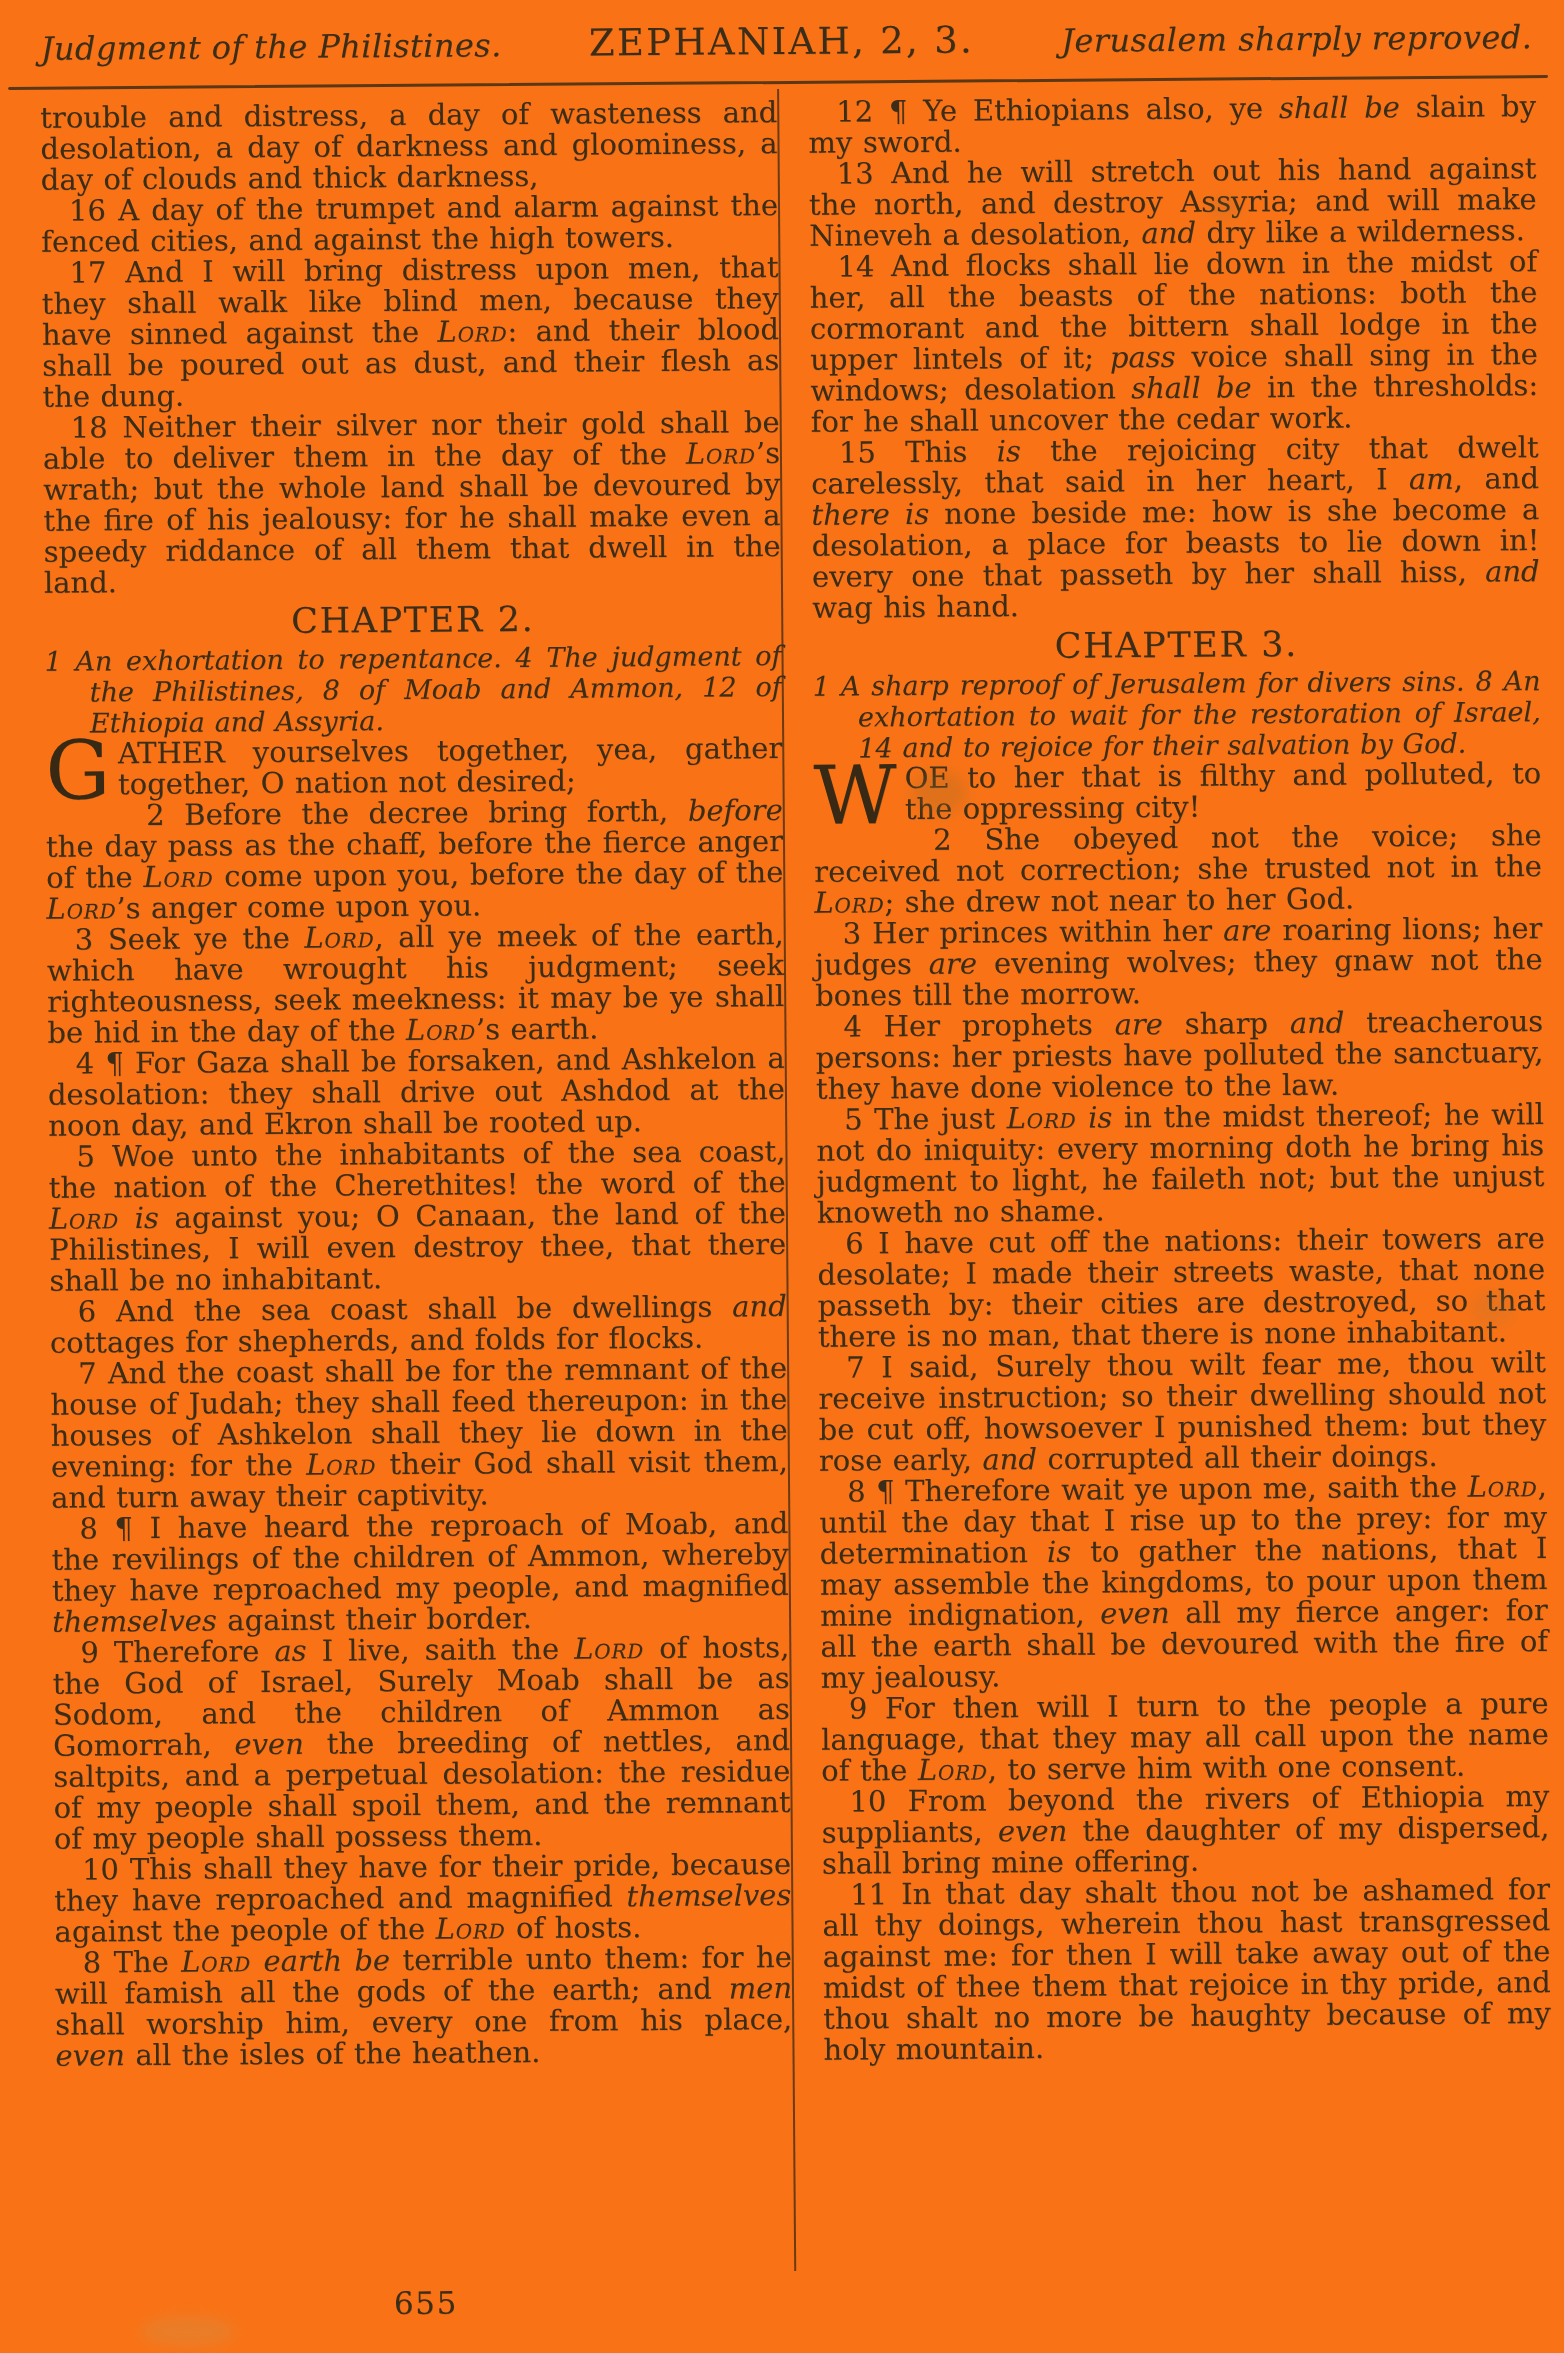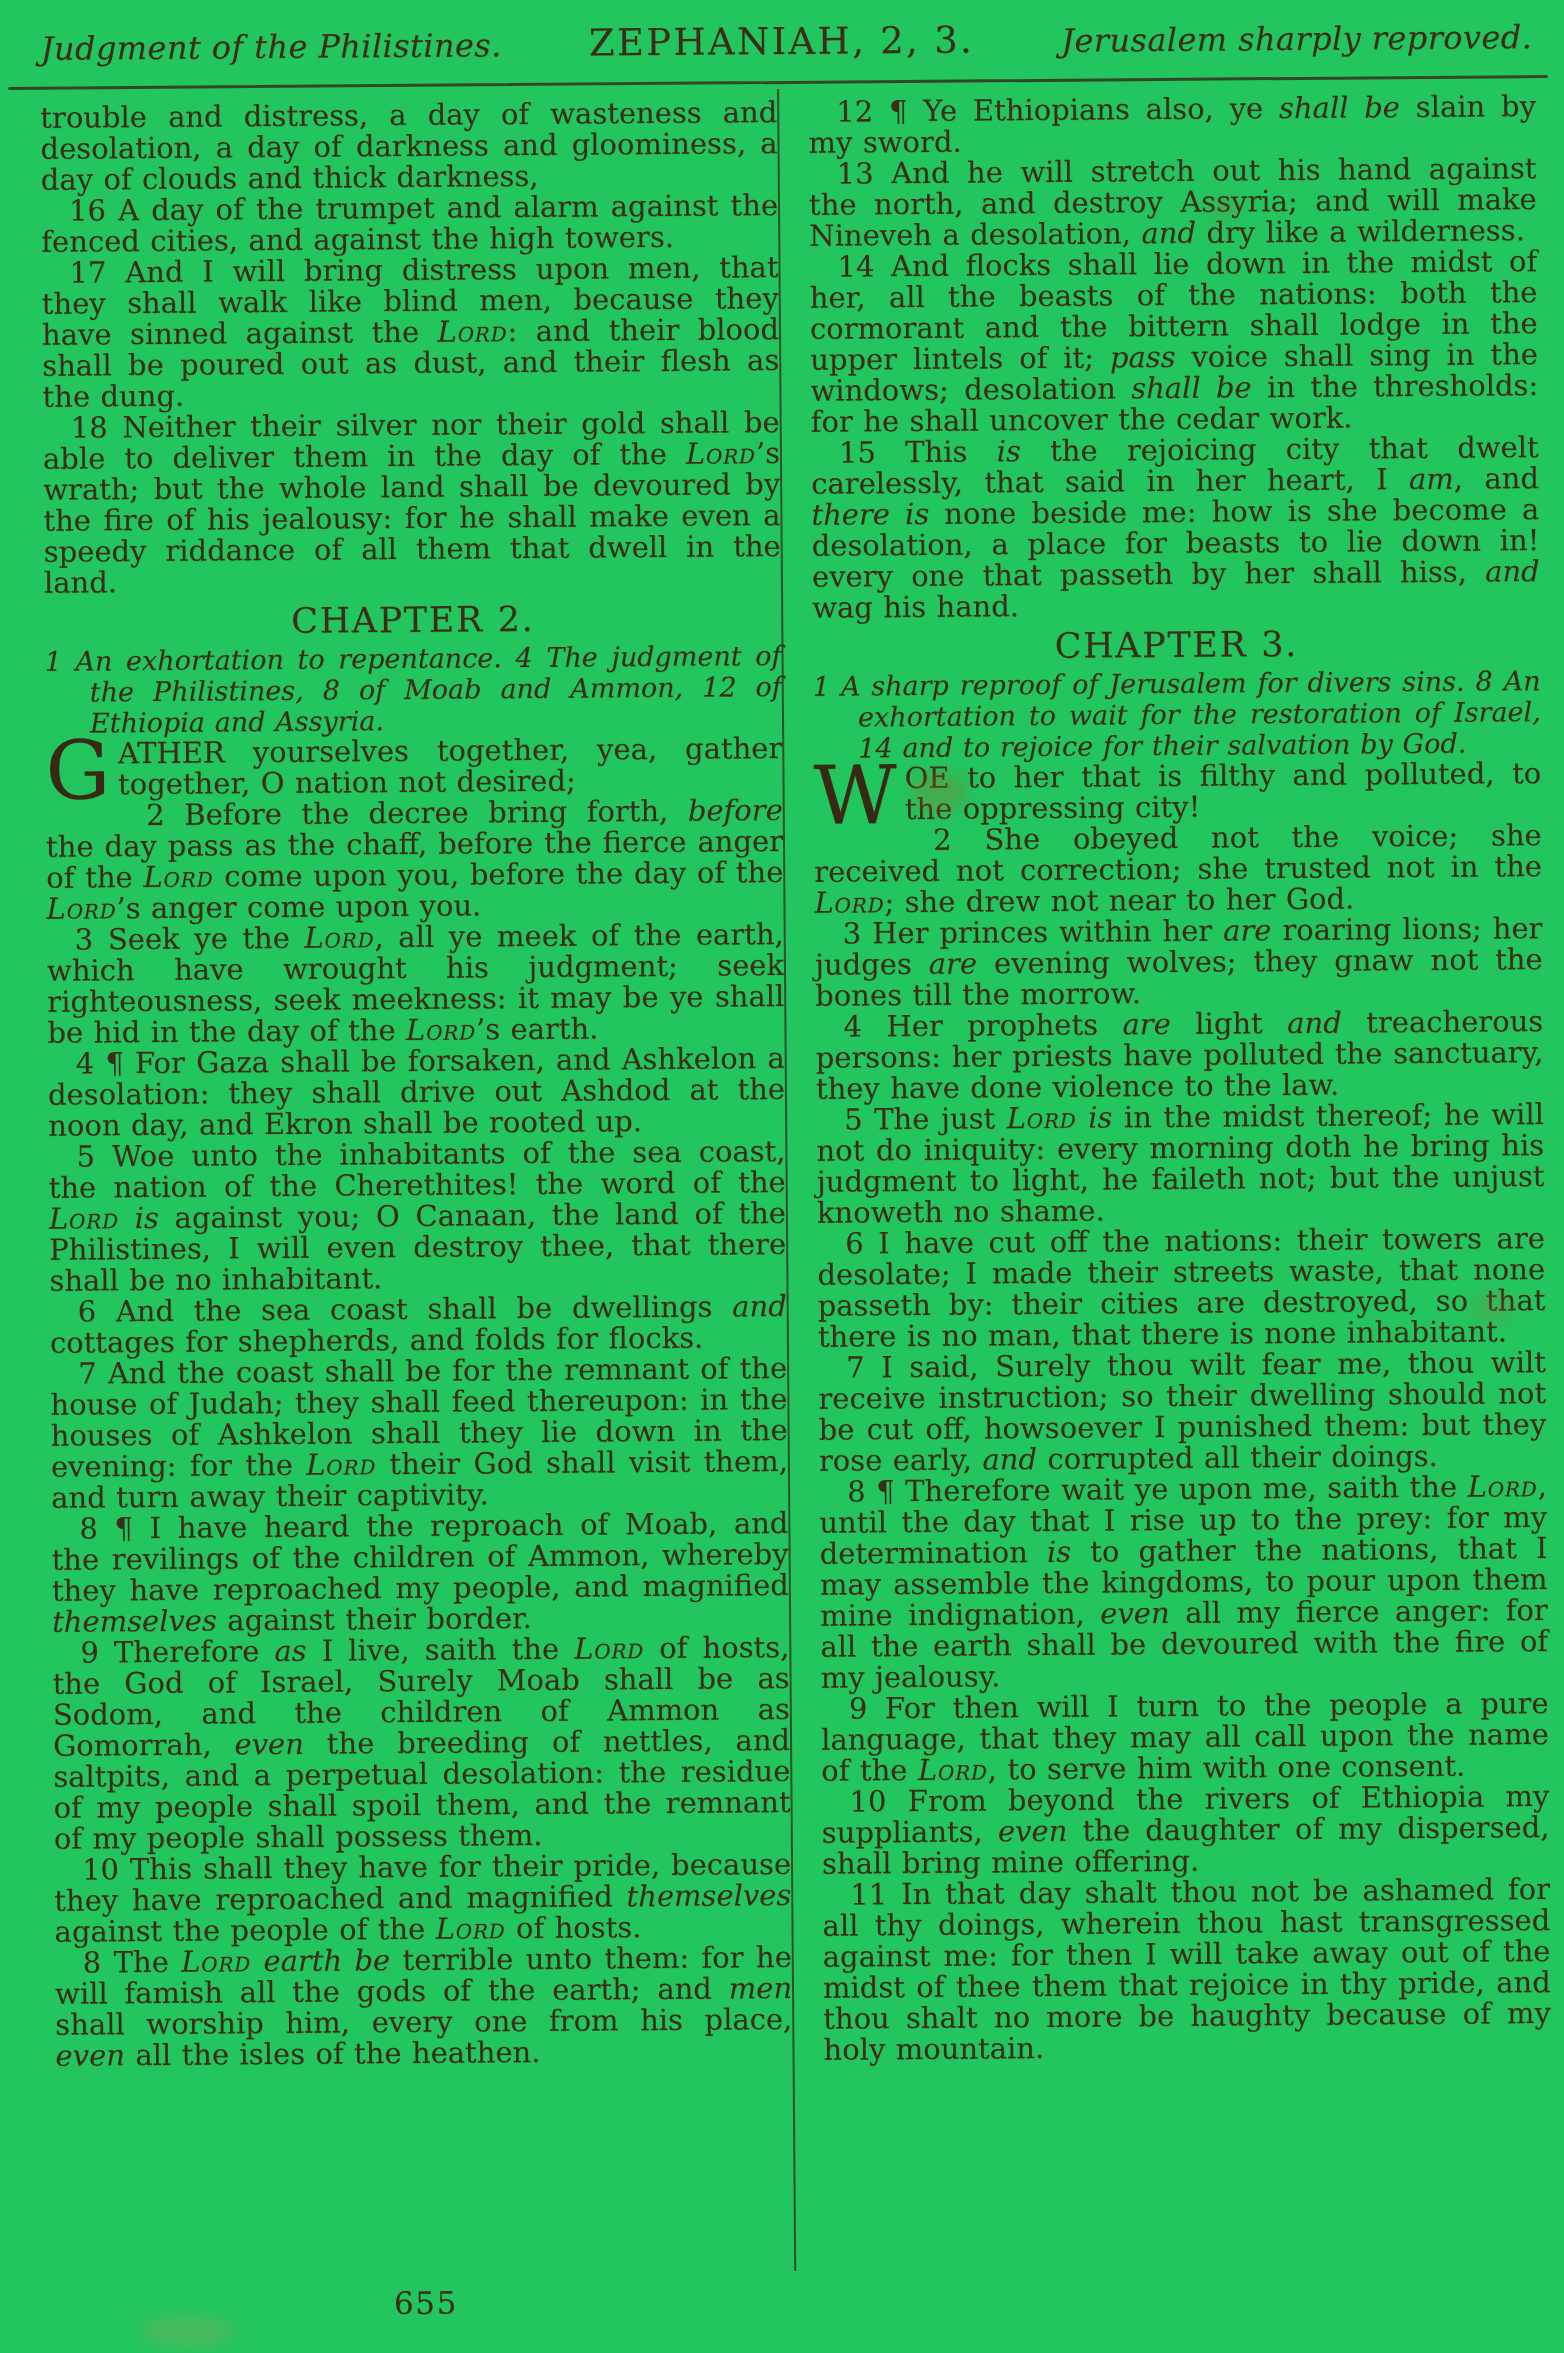--- a/index.html
+++ b/index.html
@@ -1,19 +1,19 @@
 <!DOCTYPE html>
 <html style="font-size:12.5px"><head>
 <meta charset="utf-8">
 <style>
   html,body{margin:0;padding:0;}
   body{width:1565px;height:2354px;overflow:hidden;
        font-family:"DejaVu Serif","Liberation Serif",serif;}
   .page{position:relative;width:1565px;height:2354px;overflow:hidden;
-        background-color:#22c55e;
+        background-color:#f97316;
         background-image:
           radial-gradient(1095px 704px at 68% 18%, rgba(245,232,196,.8), rgba(245,232,196,0) 70%),
           radial-gradient(939px 1095px at 18% 72%, rgba(219,200,152,.55), rgba(219,200,152,0) 75%),
           linear-gradient(90deg, #c2a26c 0px, #d9c290 11px, #e5d4a8 34px, #ead install 0),
           linear-gradient(90deg, rgba(146,110,58,.5) 0px, rgba(190,160,105,.35) 9.4px, rgba(231,215,173,0) 43px),
           linear-gradient(270deg, rgba(160,125,70,.28) 0px, rgba(160,125,70,0) 23.5px),
           linear-gradient(0deg, rgba(150,115,60,.22) 0px, rgba(150,115,60,0) 55px),
           linear-gradient(180deg, rgba(170,135,80,.18) 0px, rgba(170,135,80,0) 39px);
         color:#3c2d19;}
   .tilt{position:absolute;inset:0;transform:rotate(-0.45deg);transform-origin:50% 52%;}
@@ -90,21 +90,21 @@
       <div class="col col-right" id="col-right">
           <p class="verse"><span>12 ¶ Ye Ethiopians also, ye </span><span class="it">shall be</span><span> slain by my sword.</span></p>
           <p class="verse"><span>13 And he will stretch out his hand against the north, and destroy Assyria; and will make Nineveh a desolation, </span><span class="it">and</span><span> dry like a wilderness.</span></p>
           <p class="verse"><span>14 And flocks shall lie down in the midst of her, all the beasts of the nations: both the cormorant and the bittern shall lodge in the upper lintels of it; </span><span class="it">pass</span><span> voice shall sing in the windows; desolation </span><span class="it">shall be</span><span> in the thresholds: for he shall uncover the cedar work.</span></p>
           <p class="verse"><span>15 This </span><span class="it">is</span><span> the rejoicing city that dwelt carelessly, that said in her heart, I </span><span class="it">am</span><span>, and </span><span class="it">there is</span><span> none beside me: how is she become a desolation, a place for beasts to lie down in! every one that passeth by her shall hiss, </span><span class="it">and</span><span> wag his hand.</span></p>
           <h2 class="chapter">CHAPTER 3.</h2>
           <p class="summary"><span>1 A sharp reproof of Jerusalem for divers sins. 8 An exhortation to wait for the restoration of Israel, 14 and to rejoice for their salvation by God.</span></p>
           <p class="verse drop"><span class="dropcap">W</span><span>OE to her that is filthy and polluted, to the oppressing city!</span></p>
           <p class="verse"><span>2 She obeyed not the voice; she received not correction; she trusted not in the </span><span class="sc">Lord</span><span>; she drew not near to her God.</span></p>
           <p class="verse"><span>3 Her princes within her </span><span class="it">are</span><span> roaring lions; her judges </span><span class="it">are</span><span> evening wolves; they gnaw not the bones till the morrow.</span></p>
-          <p class="verse"><span>4 Her prophets </span><span class="it">are</span><span> light </span><span class="it">and</span><span> treacherous persons: her priests have polluted the sanctuary, they have done violence to the law.</span></p>
+          <p class="verse"><span>4 Her prophets </span><span class="it">are</span><span> sharp </span><span class="it">and</span><span> treacherous persons: her priests have polluted the sanctuary, they have done violence to the law.</span></p>
           <p class="verse"><span>5 The just </span><span class="sc">Lord</span><span> </span><span class="it">is</span><span> in the midst thereof; he will not do iniquity: every morning doth he bring his judgment to light, he faileth not; but the unjust knoweth no shame.</span></p>
           <p class="verse"><span>6 I have cut off the nations: their towers are desolate; I made their streets waste, that none passeth by: their cities are destroyed, so that there is no man, that there is none inhabitant.</span></p>
           <p class="verse"><span>7 I said, Surely thou wilt fear me, thou wilt receive instruction; so their dwelling should not be cut off, howsoever I punished them: but they rose early, </span><span class="it">and</span><span> corrupted all their doings.</span></p>
           <p class="verse"><span>8 ¶ Therefore wait ye upon me, saith the </span><span class="sc">Lord</span><span>, until the day that I rise up to the prey: for my determination </span><span class="it">is</span><span> to gather the nations, that I may assemble the kingdoms, to pour upon them mine indignation, </span><span class="it">even</span><span> all my fierce anger: for all the earth shall be devoured with the fire of my jealousy.</span></p>
           <p class="verse"><span>9 For then will I turn to the people a pure language, that they may all call upon the name of the </span><span class="sc">Lord</span><span>, to serve him with one consent.</span></p>
           <p class="verse"><span>10 From beyond the rivers of Ethiopia my suppliants, </span><span class="it">even</span><span> the daughter of my dispersed, shall bring mine offering.</span></p>
           <p class="verse"><span>11 In that day shalt thou not be ashamed for all thy doings, wherein thou hast transgressed against me: for then I will take away out of the midst of thee them that rejoice in thy pride, and thou shalt no more be haughty because of my holy mountain.</span></p>
         </div>
     </div>
 

